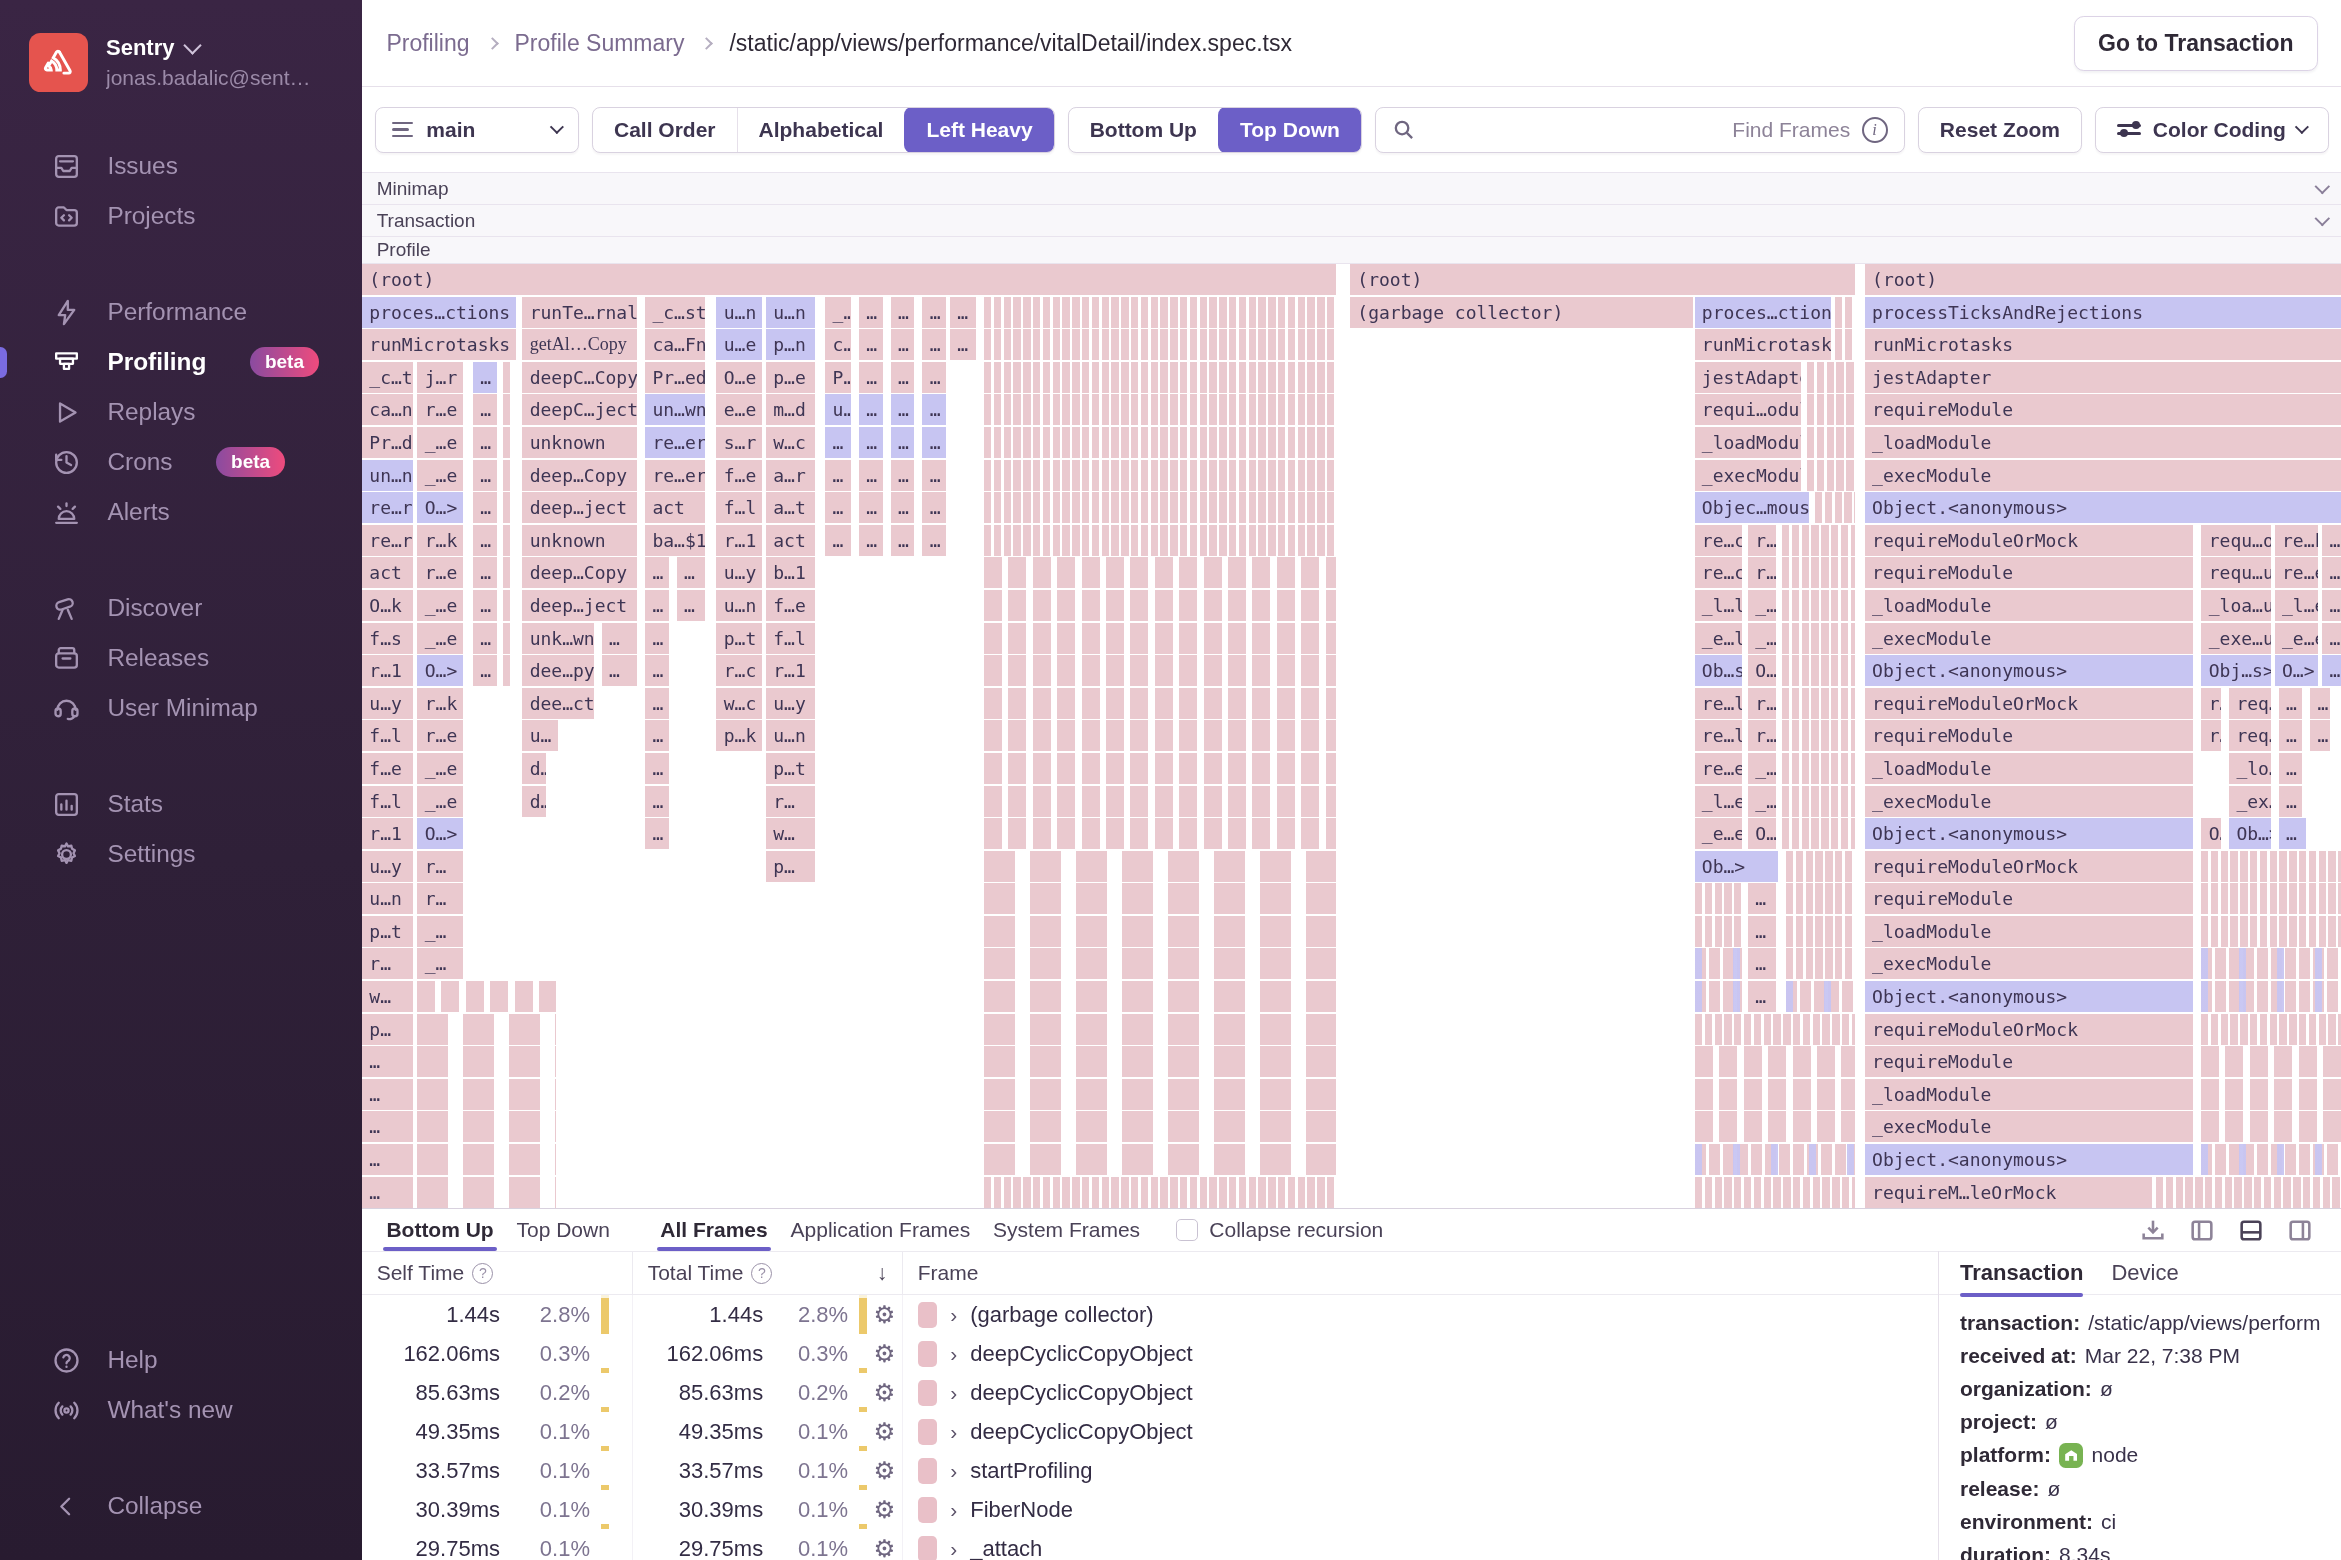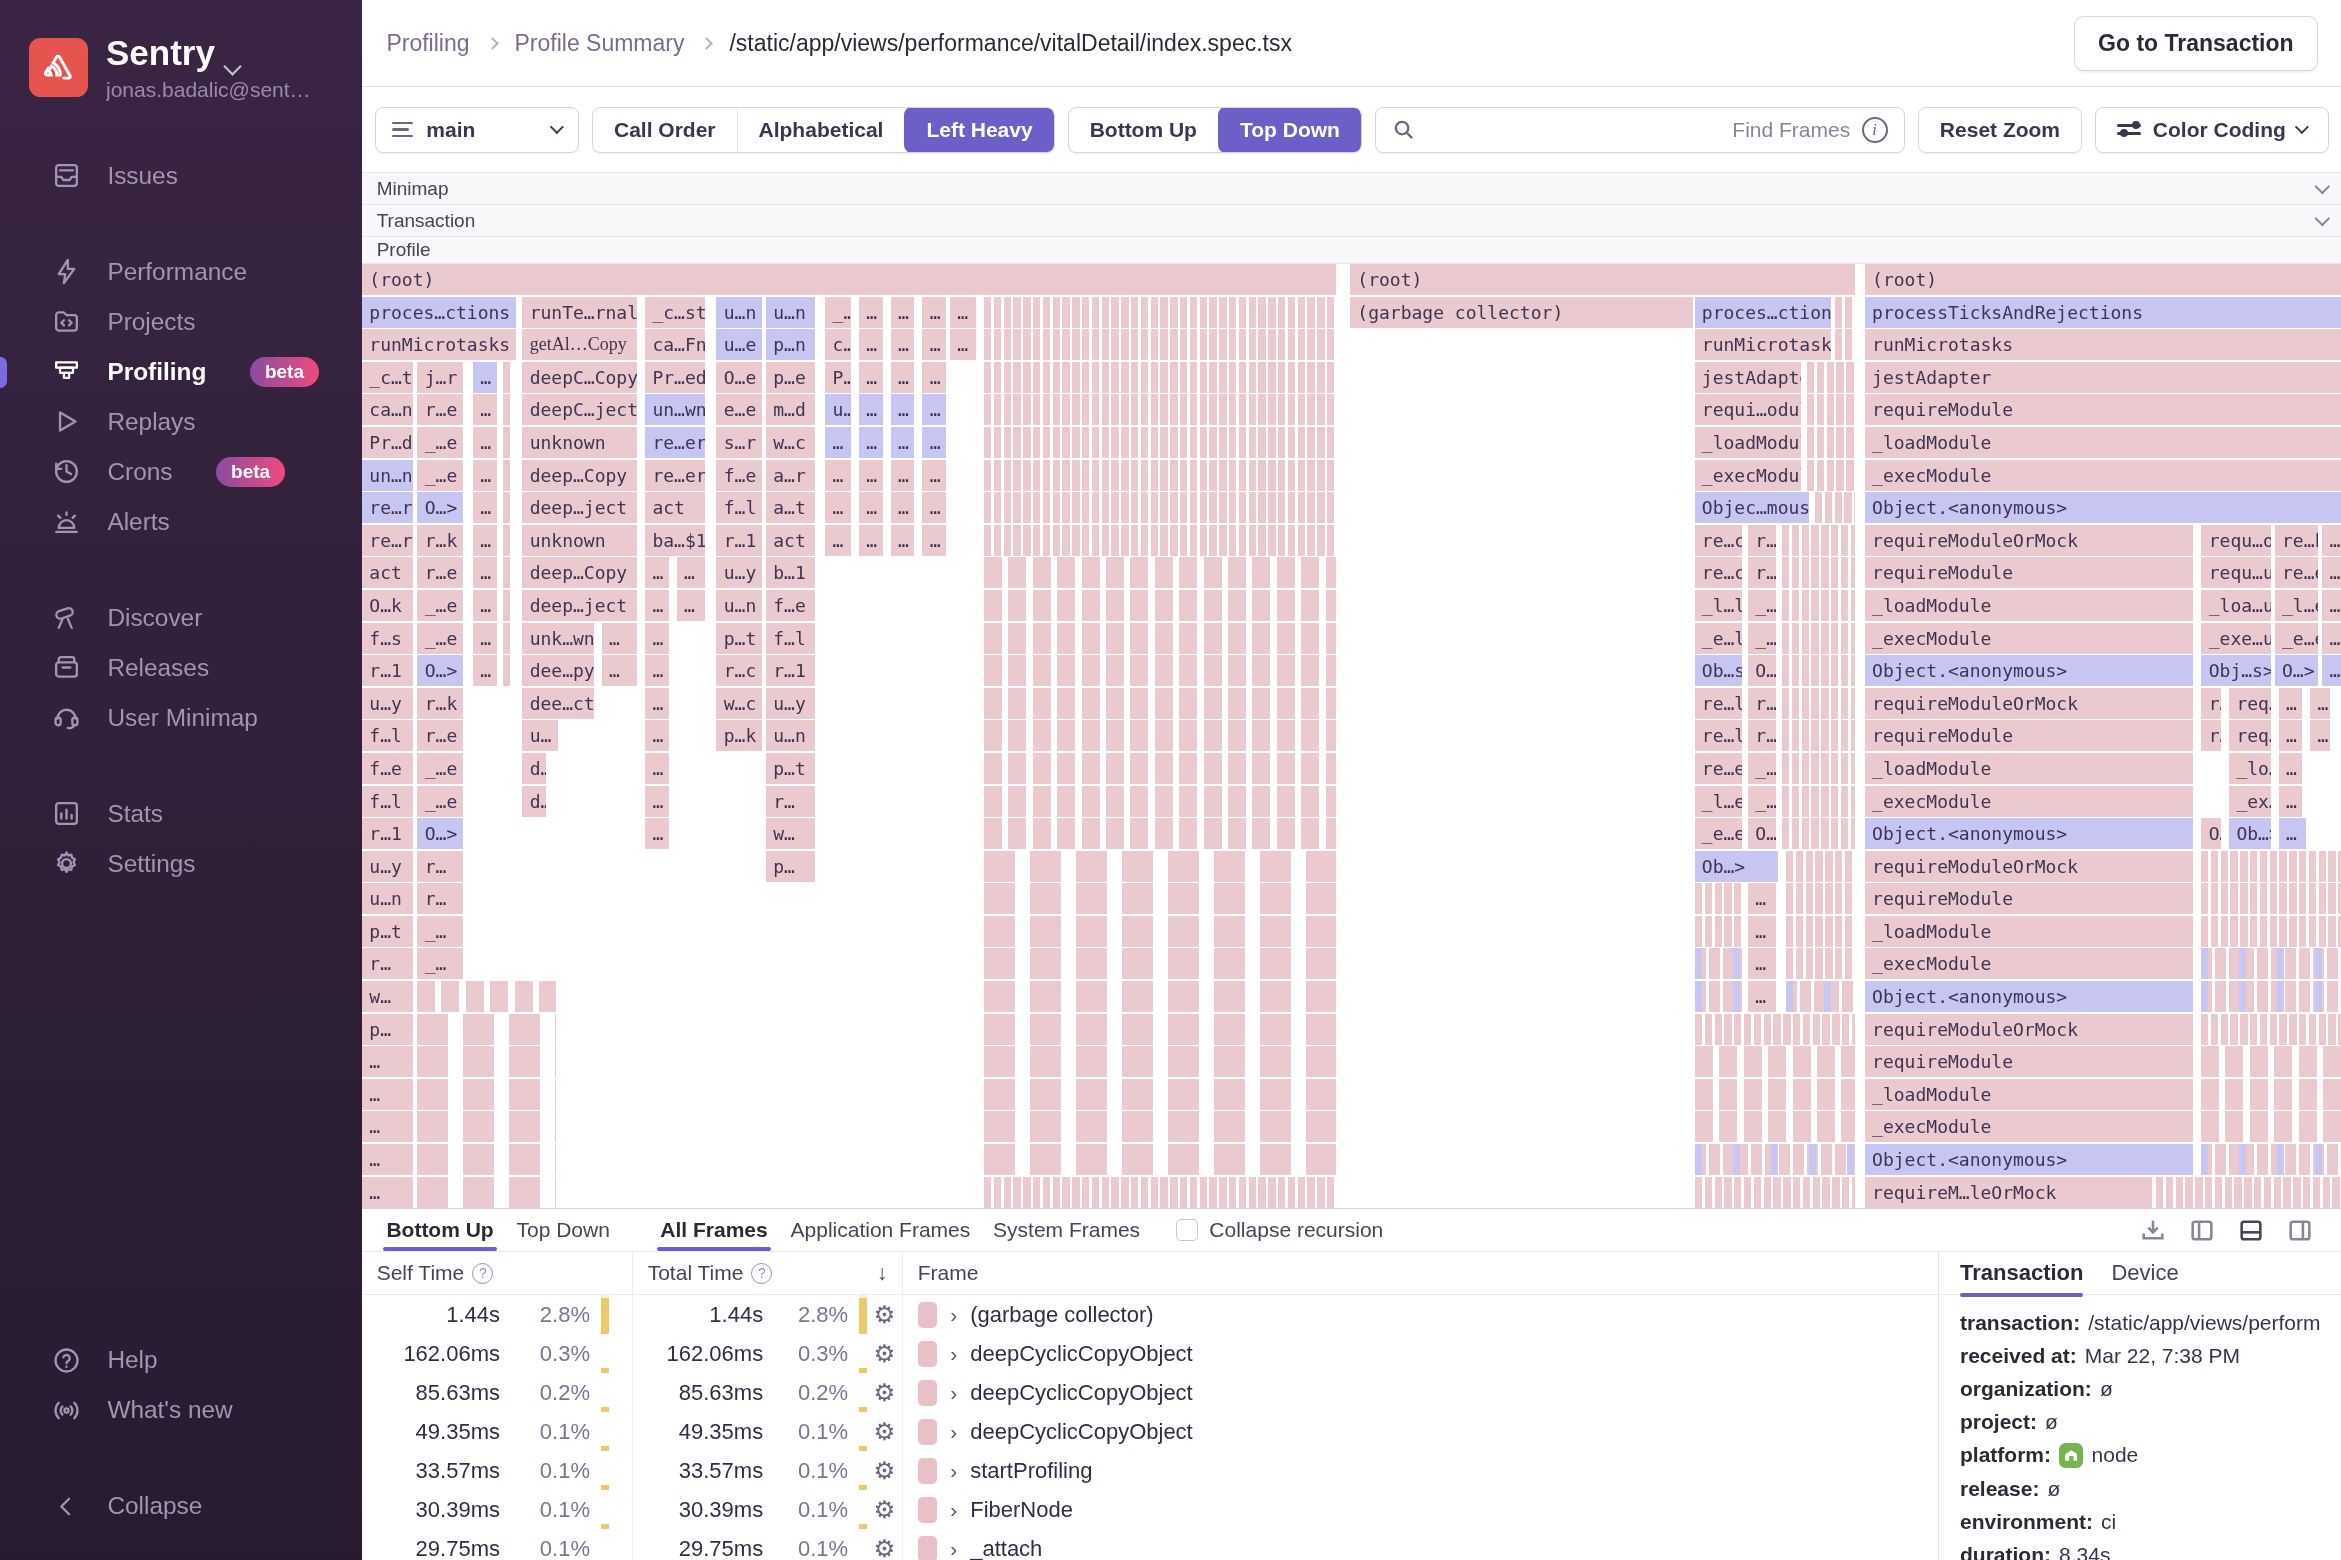--- a/index.html
+++ b/index.html
@@ -7,21 +7,21 @@
     font-family:"Liberation Sans", sans-serif; }
   .app { position:relative; width:2342px; height:1560px; }
 
   
   .sidebar { position:absolute; left:0; top:0; width:362px; height:1560px;
     background:linear-gradient(180deg,#3a2544 0%,#2f2038 55%,#281b30 100%); color:#a успех; }
   .brand { display:flex; align-items:center; gap:18px; padding:33px 0 0 29px; }
   .logo { width:59px; height:59px; border-radius:11.4px; background:#e5544e; flex:0 0 auto;
     display:flex; align-items:center; justify-content:center; }
   .brand-text { min-width:0; }
-  .brand-title { display:flex; align-items:flex-end; gap:11.4px; color:#fff; font-weight:bold; font-size:35px; }
+  .brand-title { display:flex; align-items:center; gap:11.4px; color:#fff; font-weight:bold; font-size:22px; }
   .brand-email { color:#9b8aa8; font-size:21px; margin-top:4.9px; white-space:nowrap; overflow:hidden; max-width:244px; }
   .chev { width:13px; height:13px; border-right:2.4px solid #cfc3da; border-bottom:2.4px solid #cfc3da;
     transform:rotate(45deg); display:inline-block; margin-top:-4.9px; }
   .nav { margin-top:49px; }
   .nav-item { position:relative; display:flex; align-items:center; gap:24.4px; height:50px;
     padding-left:50px; color:#a493b2; font-size:24.4px; cursor:pointer; }
   .nav-item.gap-top { margin-top:46px; }
   .nav-item .nico { width:33px; height:33px; flex:0 0 auto; display:flex; align-items:center; justify-content:center; }
   .nav-item .nico svg { width:31px; height:31px; stroke:#a493b2; fill:none; stroke-width:1.8; stroke-linecap:round; stroke-linejoin:round; }
   .nav-item.active { color:#fff; font-weight:bold; }
@@ -181,37 +181,37 @@
         <div class="nav-item">
           <span class="nico">
             <svg viewBox="0 0 24 24">
               <rect x="4" y="4" width="16" height="16" rx="2"></rect>
               <path d="M4 13 h4 l1.5 2.5 h5 L16 13 h4"></path>
               <line x1="7" y1="8" x2="17" y2="8"></line>
             </svg>
           </span>
           <span>Issues</span>
         </div>
-        <div class="nav-item gap-top">
-          <span class="nico">
-            <svg viewBox="0 0 24 24">
-              <path d="M13 3 L6 14 h5 l-1 7 L18 10 h-5 z"></path>
-            </svg>
-          </span>
-          <span>Performance</span>
-        </div>
         <div class="nav-item">
           <span class="nico">
             <svg viewBox="0 0 24 24">
               <path d="M4 7 a2 2 0 0 1 2-2 h4 l2 2 h6 a2 2 0 0 1 2 2 v8 a2 2 0 0 1 -2 2 H6 a2 2 0 0 1 -2-2 z"></path>
               <polyline points="10,11 8,13 10,15"></polyline>
               <polyline points="14,11 16,13 14,15"></polyline>
             </svg>
           </span>
           <span>Projects</span>
+        </div>
+        <div class="nav-item gap-top">
+          <span class="nico">
+            <svg viewBox="0 0 24 24">
+              <path d="M13 3 L6 14 h5 l-1 7 L18 10 h-5 z"></path>
+            </svg>
+          </span>
+          <span>Performance</span>
         </div>
         <div class="nav-item active">
           <span class="nico">
             <svg viewBox="0 0 24 24">
               <path d="M4 5 h16 v4 H4 z"></path>
               <path d="M7 9 h10 v4 H7 z"></path>
               <path d="M10 13 h4 v4 h-4 z"></path>
             </svg>
           </span>
           <span>Profiling</span>

